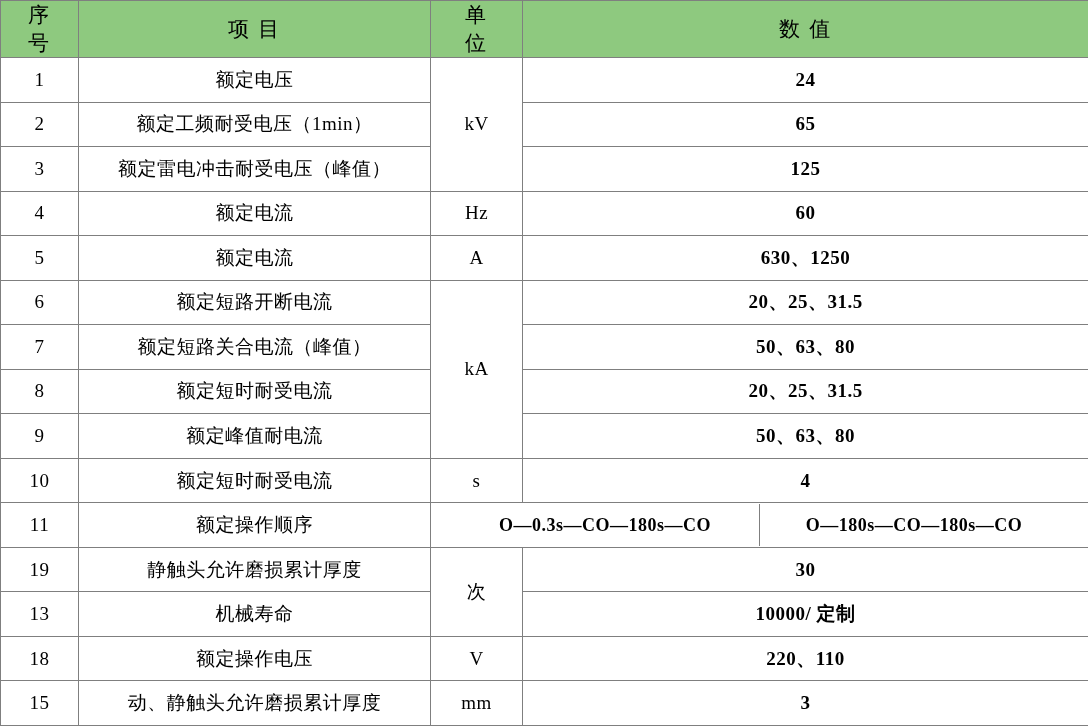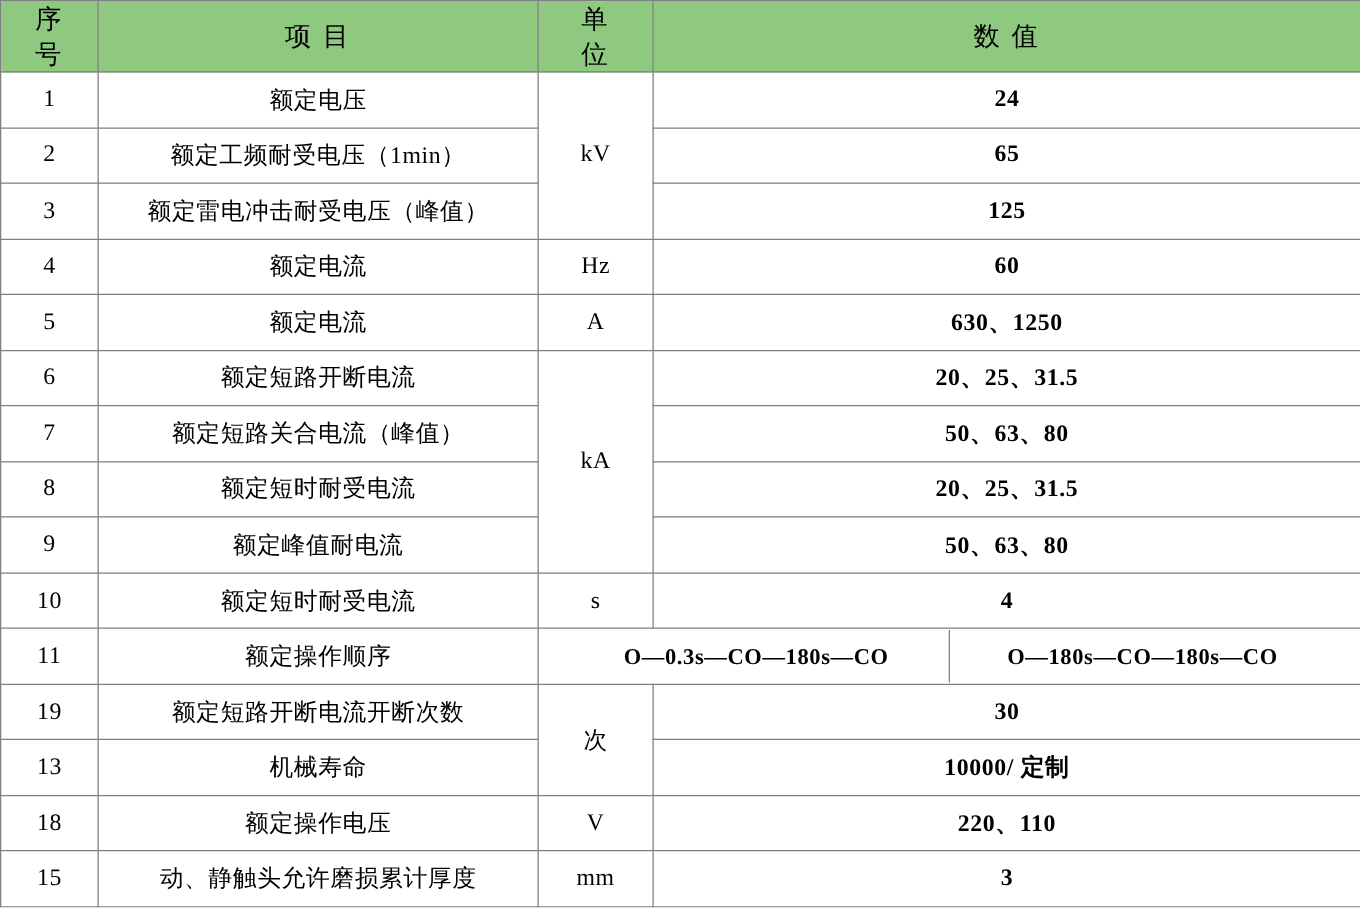--- a/index.html
+++ b/index.html
@@ -162,21 +162,21 @@
         <td class="item-cell">额定操作顺序</td>
         <td class="value-cell value-split" colspan="2">
           <div class="split-inner" style="height: 42px;">
             <div class="half left">O—0.3s—CO—180s—CO</div>
             <div class="half">O—180s—CO—180s—CO</div>
           </div>
         </td>
       </tr>
       <tr>
         <td class="seq-cell">19</td>
-        <td class="item-cell">额定短路开断电流开断次数</td>
+        <td class="item-cell">静触头允许磨损累计厚度</td>
         <td class="unit-cell" rowspan="2">次</td>
         <td class="value-cell">30</td>
       </tr>
       <tr>
         <td class="seq-cell">13</td>
         <td class="item-cell">机械寿命</td>
         <td class="value-cell">10000/ 定制</td>
       </tr>
       <tr>
         <td class="seq-cell">18</td>

